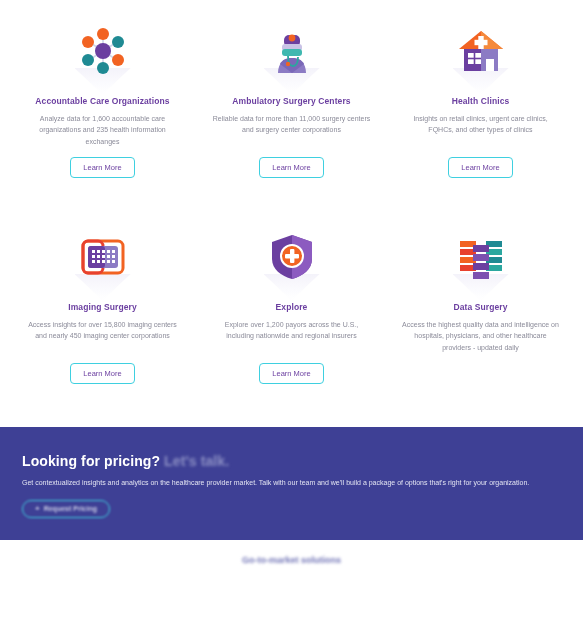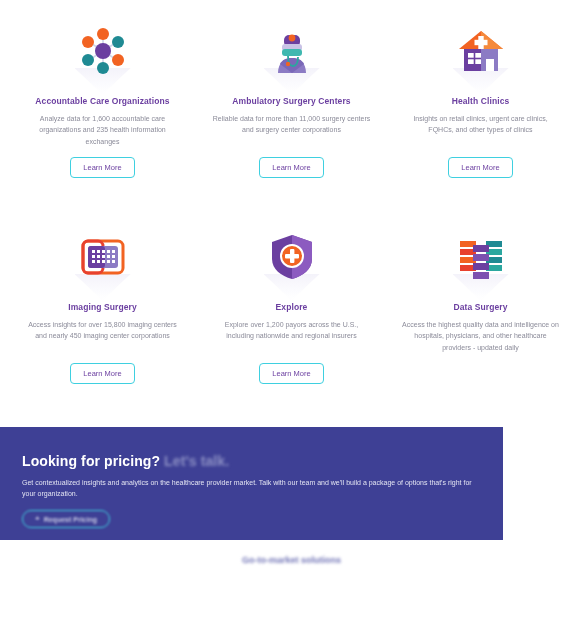--- a/index.html
+++ b/index.html
@@ -100,21 +100,21 @@
   .row-1 .card .card-desc { min-height: 34px; }
   .row-2 .card .card-desc { min-height: 34px; }
 
   .card.push-1 .btn-outline { margin-top: 2px; }
 
   
   .banner {
     position: absolute;
     left: 0;
     top: 427px;
-    width: 503px;
+    width: 583px;
     height: 113px;
     background: #3e4095;
     padding: 26px 22px 0 22px;
   }
   .banner-heading {
     font-size: 14px;
     font-weight: bold;
     color: #ffffff;
     letter-spacing: .1px;
     white-space: nowrap;

